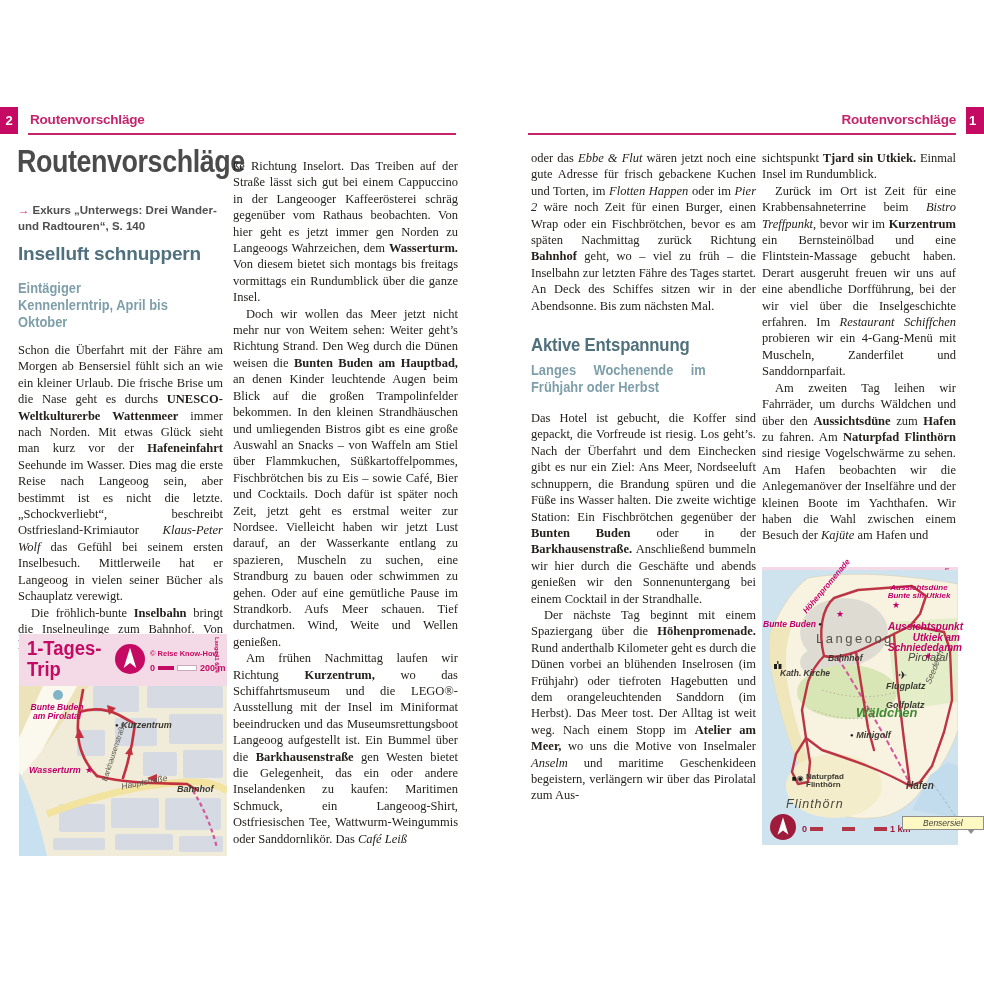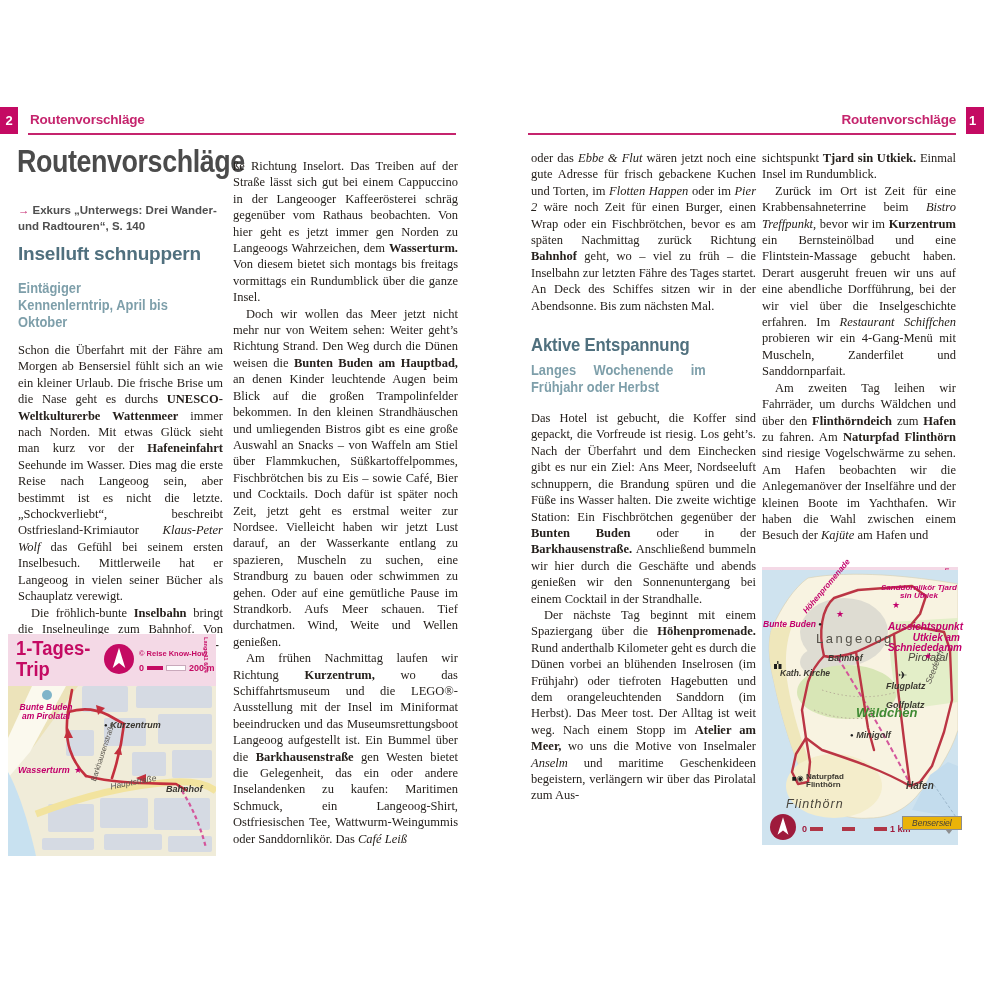--- a/index.html
+++ b/index.html
@@ -46,22 +46,22 @@
   .bar{height:3.5px;display:inline-block;}
   .mlabel{position:absolute;font-family:"Liberation Sans",sans-serif;white-space:nowrap;line-height:1.05;}
   .poi{color:#c2006b;font-weight:bold;font-style:italic;}
   .street{color:#5a564e;}
   .place{color:#3a3730;font-weight:bold;font-style:italic;}
   .area{color:#4a463c;font-style:italic;}
   .green{color:#3f8a33;font-weight:bold;font-style:italic;}
   .star{color:#c2006b;font-size:9px;}
   .dot{font-size:6px;vertical-align:1px;color:#1c1c1c;}
   .wrap{white-space:normal;}
-  .callout{position:absolute;background:#eab308;border:1px solid #8d8d8d;color:#44403a;
-           font:italic 8.5px "Liberation Sans",sans-serif;padding:1px 9px;white-space:nowrap;}
+  .callout{position:absolute;background:#fef9c3;border:1px solid #8d8d8d;color:#44403a;
+           font:italic 8.5px "Liberation Sans",sans-serif;padding:1px 20px;white-space:nowrap;}
   .callout:after{content:"";position:absolute;right:8px;bottom:-5px;width:0;height:0;
                  border-left:4px solid transparent;border-right:4px solid transparent;border-top:5px solid #8d8d8d;}
 </style>
 </head>
 <body>
 
 <div class="edge-tab" style="left:0;">2</div>
 <div class="run-title" style="left:30px;">Routenvorschläge</div>
 <div class="head-rule" style="left:28px;width:428px;"></div>
 
@@ -82,21 +82,21 @@
   <p class="first">Schon die Überfahrt mit der Fähre am Morgen ab Bensersiel fühlt sich an wie ein kleiner Urlaub. Die frische Brise um die Nase geht es durchs <b>UNESCO-Weltkulturerbe Wattenmeer</b> immer nach Norden. Mit etwas Glück sieht man kurz vor der <b>Hafeneinfahrt</b> Seehunde im Wasser. Dies mag die erste Reise nach Langeoog sein, aber bestimmt ist es nicht die letzte. „Schockverliebt“, beschreibt Ostfriesland-Krimiautor <i>Klaus-Peter Wolf</i> das Gefühl bei seinem ersten Inselbesuch. Mittlerweile hat er Langeoog in vielen seiner Bücher als Schauplatz verewigt.</p>
   <p>Die fröhlich-bunte <b>Inselbahn</b> bringt die Inselneulinge zum Bahnhof. Von hier geht es zu Fuß über die <b>Hauptstra-</b></p>
 </div>
 
 <div class="textcol" style="left:233px;top:150px;width:225px;height:700px;margin-top:8px;">
   <p class="first">ße Richtung Inselort. Das Treiben auf der Straße lässt sich gut bei einem Cappuccino in der Langeooger Kaffeerösterei schräg gegenüber vom Rathaus beobachten. Von hier geht es jetzt immer gen Norden zu Langeoogs Wahrzeichen, dem <b>Wasserturm.</b> Von diesem bietet sich montags bis freitags vormittags ein Rundumblick über die ganze Insel.</p>
   <p>Doch wir wollen das Meer jetzt nicht mehr nur von Weitem sehen: Weiter geht’s Richtung Strand. Den Weg durch die Dünen weisen die <b>Bunten Buden am Hauptbad,</b> an denen Kinder leuchtende Augen beim Blick auf die großen Trampolinfelder bekommen. In den kleinen Strandhäuschen und umliegenden Bistros gibt es eine große Auswahl an Snacks – von Waffeln am Stiel über Flammkuchen, Süßkartoffelpommes, Fischbrötchen bis zu Eis – sowie Café, Bier und Cocktails. Doch dafür ist später noch Zeit, jetzt geht es erstmal weiter zur Nordsee. Vielleicht haben wir jetzt Lust darauf, an der Wasserkante entlang zu spazieren, Muscheln zu suchen, eine Strandburg zu bauen oder schwimmen zu gehen. Oder auf eine gemütliche Pause im Strandkorb. Aufs Meer schauen. Tief durchatmen. Wind, Weite und Wellen genießen.</p>
   <p>Am frühen Nachmittag laufen wir Richtung <b>Kurzentrum,</b> wo das Schiffahrtsmuseum und die LEGO®-Ausstellung mit der Insel im Miniformat beeindrucken und das Museumsrettungsboot Langeoog aufgestellt ist. Ein Bummel über die <b>Barkhausenstraße</b> gen Westen bietet die Gelegenheit, das ein oder andere Inselandenken zu kaufen: Maritimen Schmuck, ein Langeoog-Shirt, Ostfriesischen Tee, Wattwurm-Weingummis oder Sanddornlikör. Das <i>Café Leiß</i></p>
 </div>
 
-<div class="map" style="left:8px;top:634px;width:208px;height:222px;">
+<div class="map" style="left:19px;top:634px;width:208px;height:222px;">
   <div class="map-banner" style="height:52px;">
     <div class="abs" style="left:8px;top:4px;">
       <div class="map-title" style="font-size:20px;line-height:21px;">1-Tages-</div>
       <div class="map-title" style="font-size:20px;line-height:21px;">Trip</div>
     </div>
     <span class="abs" style="left:96px;top:10px;width:30px;height:30px;">
       <svg width="30" height="30" viewBox="0 0 20 20">
         <circle cx="10" cy="10" r="10" fill="#c40a63"></circle>
         <path d="M10 2.5 L14.2 16 L10 12.6 L5.8 16 Z" fill="#ffffff"></path>
       </svg>
@@ -172,21 +172,21 @@
   <p class="first">oder das <i>Ebbe &amp; Flut</i> wären jetzt noch eine gute Adresse für frisch gebackene Kuchen und Torten, im <i>Flotten Happen</i> oder im <i>Pier 2</i> wäre noch Zeit für einen Burger, einen Wrap oder ein Fischbrötchen, bevor es am späten Nachmittag zurück Richtung <b>Bahnhof</b> geht, wo – viel zu früh – die Inselbahn zur letzten Fähre des Tages startet. An Deck des Schiffes sitzen wir in der Abendsonne. Bis zum nächsten Mal.</p>
   <div class="h2">Aktive Entspannung</div>
   <div class="h3" style="width:190px;">Langes Wochenende im Frühjahr oder Herbst</div>
   <p class="first">Das Hotel ist gebucht, die Koffer sind gepackt, die Vorfreude ist riesig. Los geht’s. Nach der Überfahrt und dem Einchecken gibt es nur ein Ziel: Ans Meer, Nordseeluft schnuppern, die Brandung spüren und die Füße ins Wasser halten. Die zweite wichtige Station: Ein Fischbrötchen gegenüber der <b>Bunten Buden</b> oder in der <b>Barkhausenstraße.</b> Anschließend bummeln wir hier durch die Geschäfte und abends genießen wir den Sonnenuntergang bei einem Cocktail in der Strandhalle.</p>
   <p>Der nächste Tag beginnt mit einem Spaziergang über die <b>Höhenpromenade.</b> Rund anderthalb Kilometer geht es durch die Dünen vorbei an blühenden Inselrosen (im Frühjahr) oder tiefroten Hagebutten und dem orangeleuchtenden Sanddorn (im Herbst). Das Meer tost. Der Alltag ist weit weg. Nach einem Stopp im <b>Atelier am Meer,</b> wo uns die Motive von Inselmaler <i>Anselm</i> und maritime Geschenkideen begeistern, verlängern wir über das Pirolatal zum Aus-</p>
 </div>
 
 <div class="textcol" style="left:762px;top:150px;width:194px;height:370px;">
   <p class="first">sichtspunkt <b>Tjard sin Utkiek.</b> Einmal Insel im Rundumblick.</p>
   <p>Zurück im Ort ist Zeit für eine Krabbensahneterrine beim <i>Bistro Treffpunkt</i>, bevor wir im <b>Kurzentrum</b> ein Bernsteinölbad und eine Flintstein-Massage gebucht haben. Derart ausgeruht freuen wir uns auf eine abendliche Dorfführung, bei der wir viel über die Inselgeschichte erfahren. Im <i>Restaurant Schiffchen</i> probieren wir ein 4-Gang-Menü mit Muscheln, Zanderfilet und Sanddornparfait.</p>
-  <p>Am zweiten Tag leihen wir Fahrräder, um durchs Wäldchen und über den <b>Flinthörndeich</b> zum <b>Hafen</b> zu fahren. Am <b>Naturpfad Flinthörn</b> sind riesige Vogelschwärme zu sehen. Am Hafen beobachten wir die Anlegemanöver der Inselfähre und der kleinen Boote im Yachthafen. Wir haben die Wahl zwischen einem Besuch der <i>Kajüte</i> am Hafen und</p>
+  <p>Am zweiten Tag leihen wir Fahrräder, um durchs Wäldchen und über den <b>Aussichtsdüne</b> zum <b>Hafen</b> zu fahren. Am <b>Naturpfad Flinthörn</b> sind riesige Vogelschwärme zu sehen. Am Hafen beobachten wir die Anlegemanöver der Inselfähre und der kleinen Boote im Yachthafen. Wir haben die Wahl zwischen einem Besuch der <i>Kajüte</i> am Hafen und</p>
 </div>
 
 <div class="map" style="left:762px;top:527px;width:196px;height:318px;">
   <div class="map-banner" style="height:43px;margin-top:40px;">
     <div class="abs" style="left:7px;top:2px;">
       <div class="map-title" style="font-size:17px;line-height:19px;">Langes Wochenende</div>
       <div class="map-title" style="font-size:17px;line-height:19px;display:inline-block;">auf der Insel</div>
       <span class="credit" style="margin-left:6px;vertical-align:1px;">© Reise Know-How</span>
     </div>
     <div class="map-code" style="right:-7px;top:16px;">
@@ -225,21 +225,21 @@
       <g fill="none" stroke="#bb3544" stroke-width="2.4" stroke-linejoin="round" stroke-linecap="round">
         <path d="M62,86 C56,62 60,38 72,28 L96,20 L150,16 L164,26 L158,44 L148,56 C128,66 108,76 94,82 C82,86 70,88 62,86 Z"></path>
         <path d="M150,56 L182,62 L188,80 L190,130 L182,162 L170,196 L158,212 L148,216 C120,200 90,190 60,180 L44,168 L40,140 L46,112 C50,100 56,92 62,86"></path>
         <path d="M94,82 L100,120 L106,158 L112,180"></path>
         <path d="M132,64 L136,120 L142,170 L148,216"></path>
         <path d="M44,168 L34,184 L30,202 L36,214 L46,212 L48,192 Z"></path>
       </g>
     </svg>
 
     <div class="mlabel poi" style="left:40px;top:40px;font-size:8px;transform:rotate(-50deg);transform-origin:0 0;">Höhenpromenade</div>
-    <div class="mlabel poi wrap" style="left:118px;top:14px;width:78px;font-size:8px;text-align:center;">Sanddornlikör Tjard sin Utkiek</div>
+    <div class="mlabel poi wrap" style="left:118px;top:14px;width:78px;font-size:8px;text-align:center;">Aussichtsdüne Bunte sin Utkiek</div>
     <div class="mlabel star" style="left:130px;top:31px;">★</div>
     <div class="mlabel star" style="left:74px;top:40px;">★</div>
     <div class="mlabel area" style="left:146px;top:38px;font-size:11px;margin-top:44px;">Pirolatal</div>
     <div class="mlabel poi" style="left:1px;top:50px;font-size:8.5px;">
       <span>Bunte Buden</span> <span class="dot">●</span>
     </div>
     <div class="mlabel" style="left:54px;top:62px;font-size:13px;letter-spacing:2.5px;color:#55524a;">Langeoog</div>
     <div class="mlabel poi" style="left:126px;top:52px;width:72px;font-size:10px;text-align:right;">
       <div>Aussichtspunkt</div>
       <div>Utkiek am</div>

